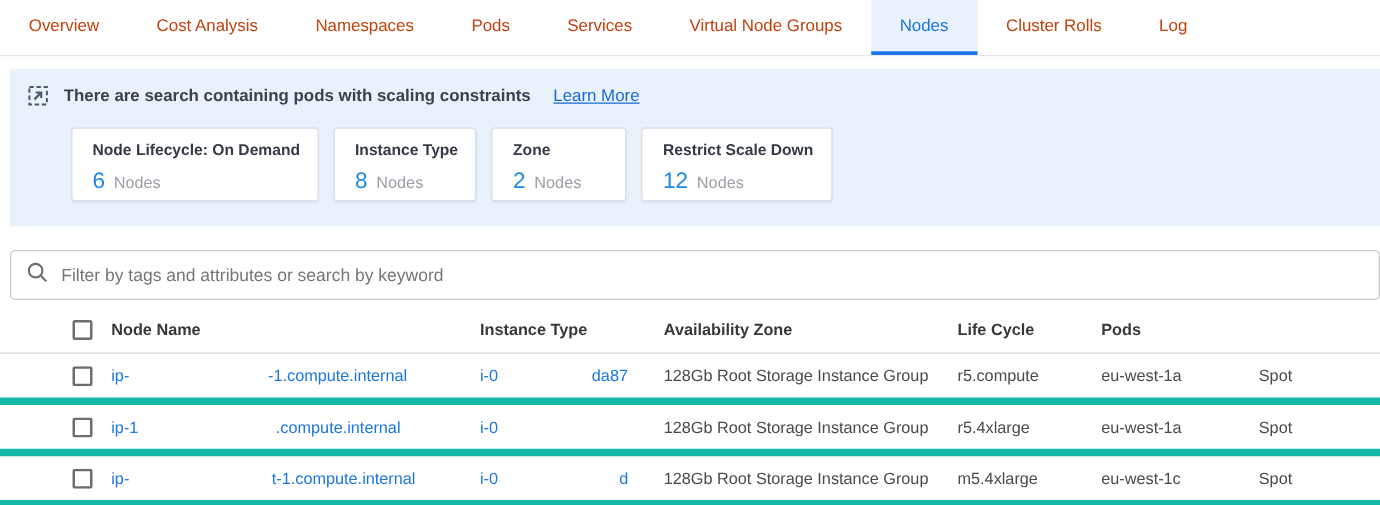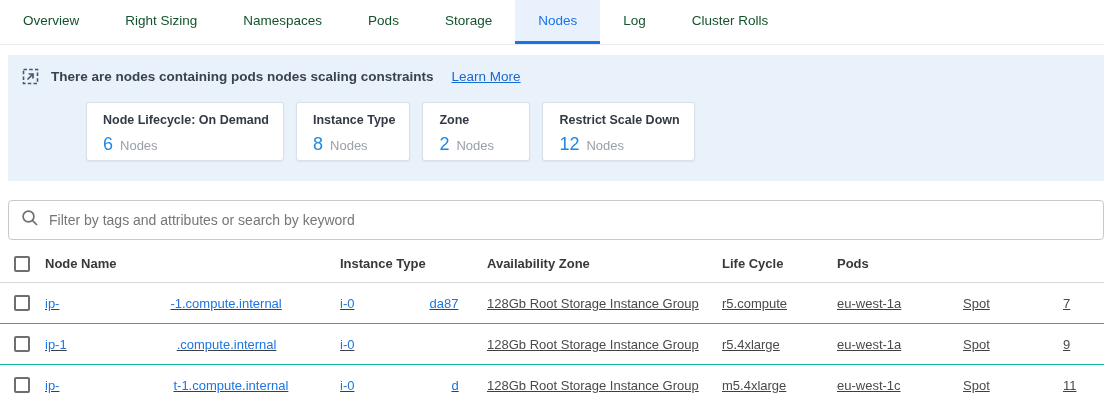--- a/index.html
+++ b/index.html
@@ -10,21 +10,21 @@
     color: #3c4043;
   }
 
   
   .tabbar {
     display: flex; align-items: stretch; height: 45px;
     border-bottom: 1px solid #e9e9e9;
   }
   .tab {
     display: flex; align-items: center; padding: 0 23px;
-    font-size: 13.5px; color: #14532d; cursor: pointer;
+    font-size: 13.5px; color: #c2410c; cursor: pointer;
     border-bottom: 3px solid transparent;
     white-space: nowrap;
   }
   .tab.active {
     color: #1a73e8; background: #e9f2fc;
     border-bottom: 3px solid #1a73e8;
     font-weight: 400;
   }
 
   
@@ -32,21 +32,21 @@
     margin: 10px 0 0 8px; height: 126px;
     background: #e9f1fb; padding: 13px 0 0 14px;
   }
   .banner-head { display: flex; align-items: center; gap: 12px; }
   .banner-icon { width: 17px; height: 17px; flex: 0 0 auto; }
   .banner-msg { font-size: 13.5px; font-weight: 700; color: #39434e; }
   .banner-link {
     font-size: 13.5px; color: #1769d4; text-decoration: underline;
     margin-left: 6px; cursor: pointer; font-weight: 400;
   }
-  .cards { display: flex; gap: 12px; margin: 17px 0 0 64px; }
+  .cards { display: flex; gap: 12px; margin: 17px 0 0 35px; }
   .card {
     background: #fff; border: 1px solid #d9e0e7; border-radius: 3px;
     box-shadow: 0 1px 2px rgba(0,0,0,0.06);
     height: 59px; padding: 10px 14px 0 16px; min-width: 108px;
   }
   .card-title { font-size: 12.5px; font-weight: 700; color: #333a45; white-space: nowrap; }
   .card-value-row { display: flex; align-items: baseline; gap: 7px; margin-top: 7px; }
   .card-value { font-size: 18px; color: #1e88e5; }
   .card-unit { font-size: 13px; color: #9aa0a6; }
 
@@ -64,57 +64,59 @@
     background: transparent;
   }
   .search input::placeholder { color: #767676; opacity: 1; }
 
   
   .table { margin-top: 5px; width: 1104px; }
   .trow {
     display: grid;
     grid-template-columns: 45px 295px 147px 235px 115px 126px 100px 1fr;
     align-items: center;
+    padding-left: 44px;
   }
   .thead { height: 38px; border-bottom: 1px solid #d7d7d7; }
   .thead .cell { font-size: 13px; font-weight: 700; color: #383838; }
-  .tbody-row { height: 41px; border-bottom: 1px solid #14b8a6; text-decoration: underline; }
+  .tbody-row { height: 41px; border-bottom: 6px solid #14b8a6; }
   .cell { font-size: 13px; color: #4a4a4a; white-space: nowrap; overflow: hidden; }
   .cell.cb { padding-left: 14px; }
   .checkbox {
     width: 16px; height: 16px; border: 2px solid #6e6e6e; border-radius: 2px;
     background: #fff; cursor: pointer;
   }
   .frag-cell { display: flex; align-items: center; }
   .blue { color: #1b76e0; cursor: pointer; }
   .redact { display: inline-block; height: 16px; }
 </style>
 </head>
 <body>
 
 <div class="tabbar">
   <div class="tab">Overview</div>
-  <div class="tab">Right Sizing</div>
+  <div class="tab">Cost Analysis</div>
   <div class="tab">Namespaces</div>
   <div class="tab">Pods</div>
-  <div class="tab">Storage</div>
+  <div class="tab">Services</div>
+  <div class="tab">Virtual Node Groups</div>
   <div class="tab active">Nodes</div>
+  <div class="tab">Cluster Rolls</div>
   <div class="tab">Log</div>
-  <div class="tab">Cluster Rolls</div>
 </div>
 
 <div class="banner">
   <div class="banner-head">
     <span class="banner-icon">
       <svg width="17" height="17" viewBox="0 0 17 17">
         <rect x="1.5" y="1.5" width="14" height="14" fill="none" stroke="#49586d" stroke-width="1.6" stroke-dasharray="3.5 2.2"></rect>
         <path d="M5.5 11.5 L10.5 6.5 M6.6 6 H11 V10.4" fill="none" stroke="#49586d" stroke-width="1.7"></path>
       </svg>
     </span>
-    <span class="banner-msg">There are nodes containing pods nodes scaling constraints</span>
+    <span class="banner-msg">There are search containing pods with scaling constraints</span>
     <a class="banner-link">Learn More</a>
   </div>
   <div class="cards">
     <div class="card">
       <div class="card-title">Node Lifecycle: On Demand</div>
       <div class="card-value-row">
         <span class="card-value">6</span>
         <span class="card-unit">Nodes</span>
       </div>
     </div>

